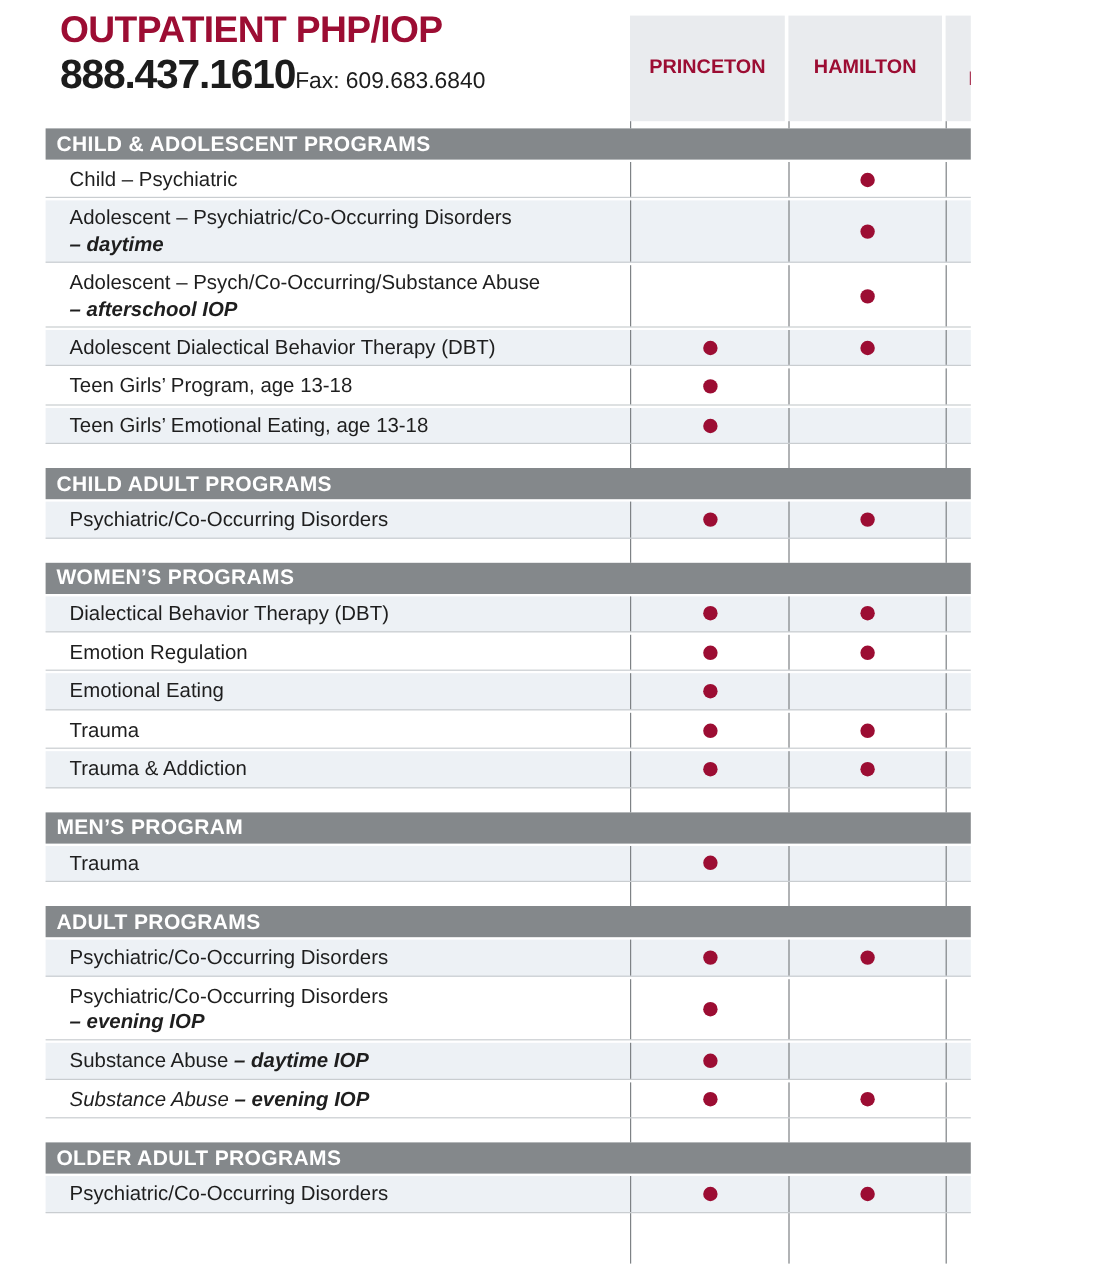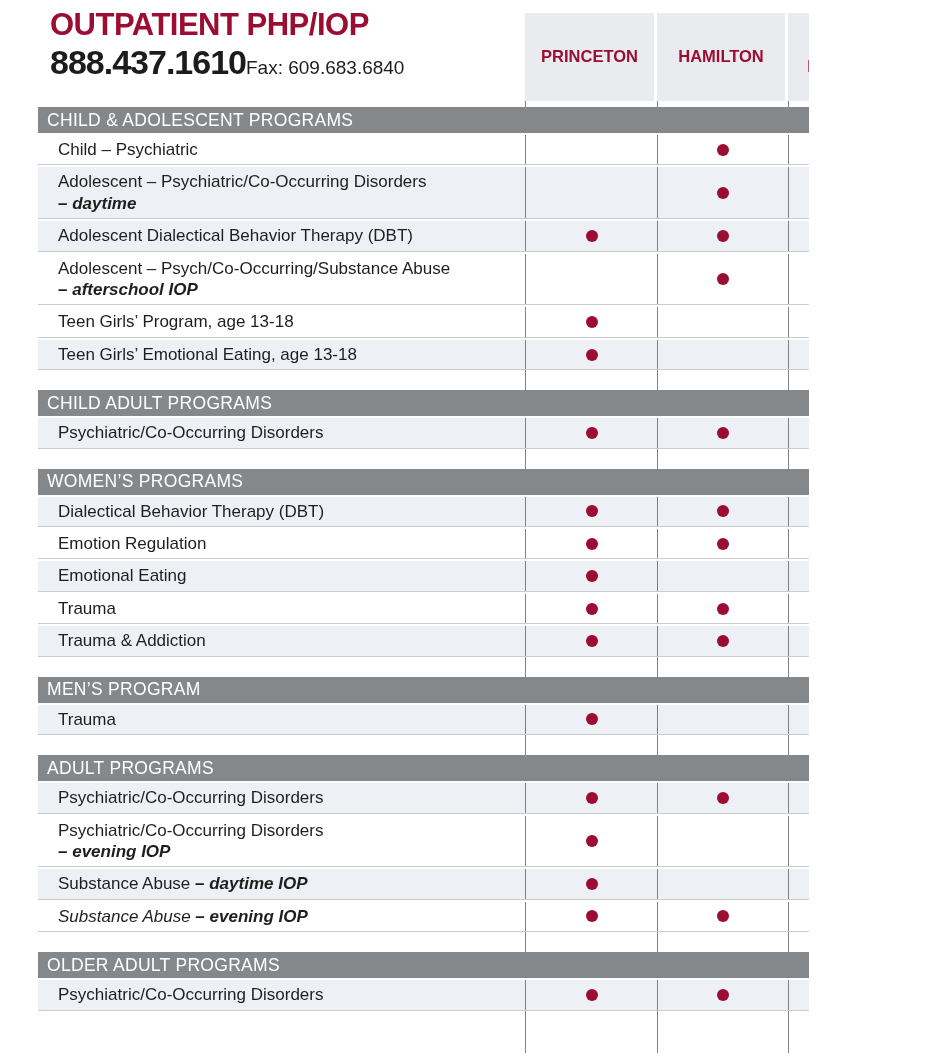--- a/index.html
+++ b/index.html
@@ -22,21 +22,21 @@
     display:flex;align-items:center;justify-content:center;text-align:center;
     color:var(--accent,#9C0D33);font-weight:bold;font-size:16.5px;line-height:1.2;
     padding:0 8px;box-sizing:border-box;
   }
   .loc-box.last{margin-right:0;}
   
   main{padding-left:38px;width:891px;}
   .band{
     height:26px;background:var(--band-gray,#84888B);color:#fff;
     display:flex;align-items:center;padding-left:9px;box-sizing:border-box;
-    font-weight:normal;font-size:17.5px;letter-spacing:0.3px;
+    font-weight:bold;font-size:17.5px;letter-spacing:0.3px;
   }
   .prog-row{
     display:grid;grid-template-columns:487px 132px 131px 141px;
     margin-top:2px;border-bottom:1px solid var(--row-divider,#C9CDD0);
     min-height:29px;
   }
   .prog-row.light{background:var(--row-light,#EDF1F5);}
   .prog-row.white{background:var(--row-white,#FFFFFF);}
   .cell-label{
     padding:4px 8px 4px 20px;font-size:17px;line-height:1.26;
@@ -97,40 +97,40 @@
           <span class="line"><span class="seg-bi">– daytime</span></span>
         </div>
         <div class="cell"></div>
         <div class="cell">
           <span class="dot"></span>
         </div>
         <div class="cell">
           <span class="dot"></span>
         </div>
       </div>
-      <div class="prog-row light">
-        <div class="cell-label">
-          <span class="line"><span class="seg-n">Adolescent Dialectical Behavior Therapy (DBT)</span></span>
-        </div>
-        <div class="cell">
-          <span class="dot"></span>
-        </div>
-        <div class="cell">
-          <span class="dot"></span>
-        </div>
-        <div class="cell">
-          <span class="dot"></span>
-        </div>
-      </div>
       <div class="prog-row white">
         <div class="cell-label">
           <span class="line"><span class="seg-n">Adolescent – Psych/Co-Occurring/Substance Abuse</span></span>
           <span class="line"><span class="seg-bi">– afterschool IOP</span></span>
         </div>
         <div class="cell"></div>
+        <div class="cell">
+          <span class="dot"></span>
+        </div>
+        <div class="cell">
+          <span class="dot"></span>
+        </div>
+      </div>
+      <div class="prog-row light">
+        <div class="cell-label">
+          <span class="line"><span class="seg-n">Adolescent Dialectical Behavior Therapy (DBT)</span></span>
+        </div>
+        <div class="cell">
+          <span class="dot"></span>
+        </div>
         <div class="cell">
           <span class="dot"></span>
         </div>
         <div class="cell">
           <span class="dot"></span>
         </div>
       </div>
       <div class="prog-row white">
         <div class="cell-label">
           <span class="line"><span class="seg-n">Teen Girls’ Program, age 13-18</span></span>

